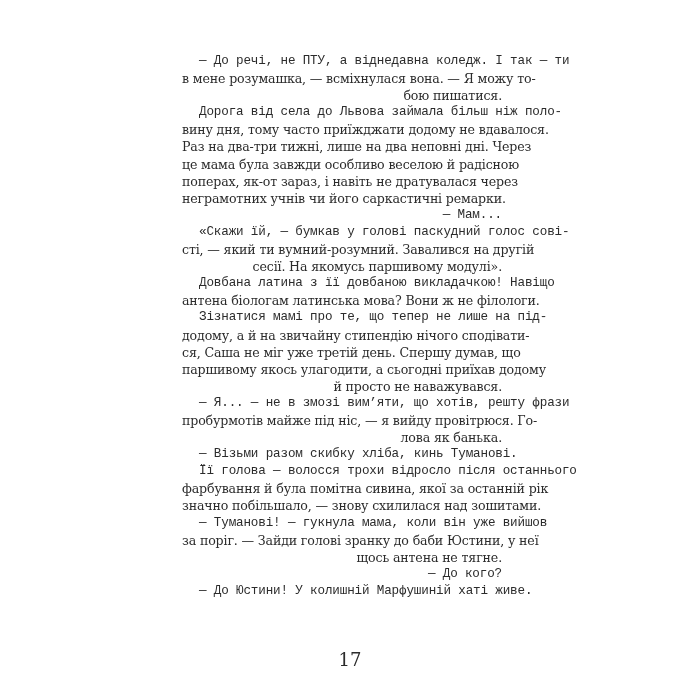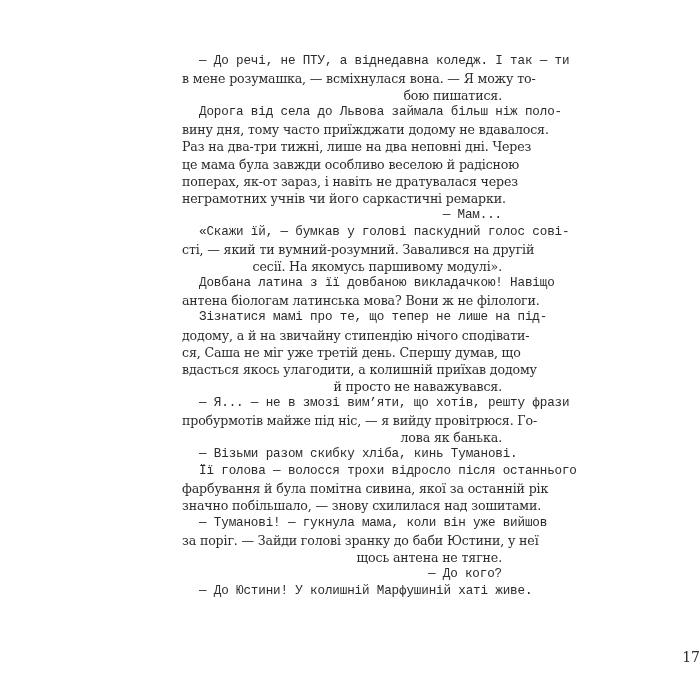--- a/index.html
+++ b/index.html
@@ -12,21 +12,21 @@
     .page-text {
       position: absolute; left: 182px; top: 53px; width: 320px;
       font-size: 12.6px; line-height: 17.1px;
       letter-spacing: -0.15px;
     }
     .line { white-space: nowrap; height: 17.1px; display: block; text-align: right; }
     .line.justify { text-align: justify; text-align-last: justify; }
     .line.indent { padding-left: 17px; font-family: Liberation Mono, monospace; }
     .page-number {
       position: absolute; left: 0; width: 700px; top: 649px;
-      text-align: right; font-size: 14px; color: #2b2b2b;
+      text-align: center; font-size: 18px; color: #2b2b2b;
       font-family: "DejaVu Serif", serif;
     }
   </style>
 </head>
 <body>
 
 <div class="page-text" id="page-body">
     <span class="line indent justify">— До речі, не ПТУ, а віднедавна коледж. І так — ти</span>
     <span class="line justify">в мене розумашка, — всміхнулася вона. — Я можу то-</span>
     <span class="line">бою пишатися.</span>
@@ -38,21 +38,21 @@
     <span class="line">неграмотних учнів чи його саркастичні ремарки.</span>
     <span class="line indent">— Мам...</span>
     <span class="line indent justify">«Скажи їй, — бумкав у голові паскудний голос сові-</span>
     <span class="line justify">сті, — який ти вумний-розумний. Завалився на другій</span>
     <span class="line">сесії. На якомусь паршивому модулі».</span>
     <span class="line indent justify">Довбана латина з її довбаною викладачкою! Навіщо</span>
     <span class="line justify">антена біологам латинська мова? Вони ж не філологи.</span>
     <span class="line indent justify">Зізнатися мамі про те, що тепер не лише на під-</span>
     <span class="line justify">додому, а й на звичайну стипендію нічого сподівати-</span>
     <span class="line justify">ся, Саша не міг уже третій день. Спершу думав, що</span>
-    <span class="line justify">вдасться якось улагодити, а колишній приїхав додому</span>
+    <span class="line justify">паршивому якось улагодити, а сьогодні приїхав додому</span>
     <span class="line">й просто не наважувався.</span>
     <span class="line indent justify">— Я... — не в змозі вим’яти, що хотів, решту фрази</span>
     <span class="line justify">пробурмотів майже під ніс, — я вийду провітрюся. Го-</span>
     <span class="line">лова як банька.</span>
     <span class="line indent">— Візьми разом скибку хліба, кинь Туманові.</span>
     <span class="line indent justify">Її голова — волосся трохи відросло після останнього</span>
     <span class="line justify">фарбування й була помітна сивина, якої за останній рік</span>
     <span class="line justify">значно побільшало, — знову схилилася над зошитами.</span>
     <span class="line indent justify">— Туманові! — гукнула мама, коли він уже вийшов</span>
     <span class="line justify">за поріг. — Зайди голові зранку до баби Юстини, у неї</span>

